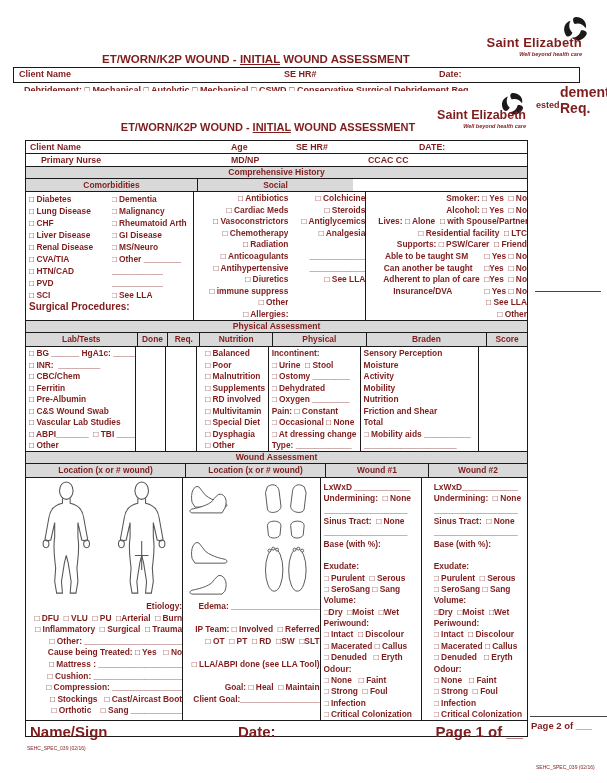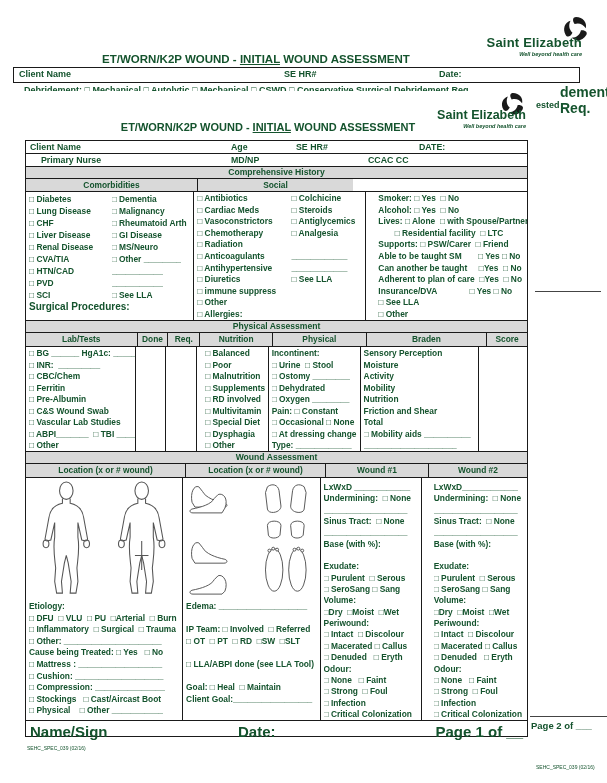--- a/index.html
+++ b/index.html
@@ -1,17 +1,17 @@
 <!DOCTYPE html>
 <html><head>
 <meta charset="utf-8">
 <style>
   html,body{margin:0;padding:0;background:#fff;}
   .canvas{position:relative;width:607px;height:783px;background:#ffffff;overflow:hidden;
-          font-family:"Liberation Sans",sans-serif;color:#14532d;}
+          font-family:"Liberation Sans",sans-serif;color:#7f1d1d;}
   .abs{position:absolute;}
   
   .b-el{position:absolute;z-index:1;}
   .b-title{left:6px;top:53px;width:500px;text-align:center;font-size:11.5px;font-weight:700;}
   .b-row{left:13px;top:67px;width:567px;height:16px;border:1.5px solid #1a1a1a;box-sizing:border-box;}
   .b-row span{position:absolute;top:1px;font-size:9px;font-weight:700;}
   .b-clip{left:24px;top:85px;width:504px;height:11px;font-size:9px;font-weight:700;white-space:nowrap;overflow:hidden;}
   .frag1{left:532px;top:84px;font-size:14px;font-weight:700;margin-left:28px;}
   .frag2{left:536px;top:100px;font-size:9px;font-weight:700;}
   .b-div1{left:535px;top:291px;width:66px;border-top:1px solid #444;}
@@ -33,21 +33,21 @@
   .shdr{height:12px;line-height:11px;background:#d9d9d9;border-bottom:1px solid #1a1a1a;box-sizing:border-box;
         text-align:center;font-size:8.6px;font-weight:700;}
   .chrow{display:flex;border-bottom:1.2px solid #1a1a1a;box-sizing:border-box;}
   .chcell{background:#d9d9d9;text-align:center;font-size:8.4px;font-weight:700;border-right:1.2px solid #1a1a1a;box-sizing:border-box;}
   .chcell:last-child{border-right:none;}
   .crow{display:flex;border-bottom:1.2px solid #1a1a1a;box-sizing:border-box;}
   .ccol{border-right:1.2px solid #1a1a1a;box-sizing:border-box;overflow:hidden;}
   .ccol:last-child{border-right:none;margin-left:9px;}
   .lst{padding:1px 0 0 3px;}
   .item{white-space:pre;font-size:8.4px;font-weight:700;line-height:12px;overflow:hidden;}
-  .lh116 .item{line-height:11.6px;}
+  .lh116 .item{line-height:11.6px;text-align:right;}
   .lh115 .item{line-height:11.5px;}
   .lh1135 .item{line-height:11.35px;}
   .two{display:flex;}
   .footline{white-space:pre;font-size:10px;font-weight:700;line-height:12px;padding-left:3px;}
   .diagram-box{height:122px;display:flex;align-items:flex-start;justify-content:center;padding-top:3px;box-sizing:border-box;}
   .brow{position:relative;height:15px;box-sizing:border-box;}
   .brow span{position:absolute;top:2px;font-size:15px;font-weight:700;}
   .f-foot{position:absolute;left:9px;top:654px;font-size:5px;font-weight:400;}
   svg{display:block;}
 </style>
@@ -286,21 +286,21 @@
           <div class="lst lh116">
               <div class="item">Etiology:</div>
               <div class="item">□ DFU  □ VLU  □ PU  □Arterial  □ Burn</div>
               <div class="item">□ Inflammatory  □ Surgical  □ Trauma</div>
               <div class="item">□ Other: _____________________</div>
               <div class="item">Cause being Treated: □ Yes   □ No</div>
               <div class="item">□ Mattress : __________________</div>
               <div class="item">□ Cushion: ___________________</div>
               <div class="item">□ Compression: _______________</div>
               <div class="item">□ Stockings   □ Cast/Aircast Boot</div>
-              <div class="item">□ Physical    □ Other ___________</div>
+              <div class="item">□ Orthotic    □ Sang ___________</div>
             </div>
         </div>
 
         <div class="ccol" style="width:140px;">
           <div class="diagram-box">
             <svg width="130" height="116" viewBox="0 0 134 120">
               <g fill="#fff" stroke="#555" stroke-width="1">
                 <path d="M6,22 C4,12 8,4 13,6 L17,11 C20,17 30,21 40,23 C43,24 43,27 39,27 L9,27 Z"></path>
                 <path d="M58,50 C62,40 56,34 51,36 L47,40 C44,46 34,49 24,51 C21,52 21,55 25,55 L55,55 Z" transform="translate(-18,-22)"></path>
                 <path d="M6,80 C4,70 8,62 13,64 L17,69 C20,75 30,79 40,81 C43,82 43,85 39,85 L9,85 Z"></path>

